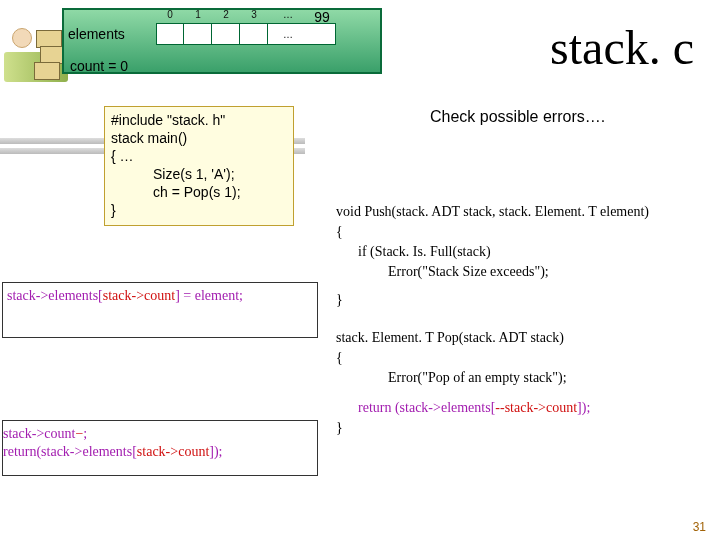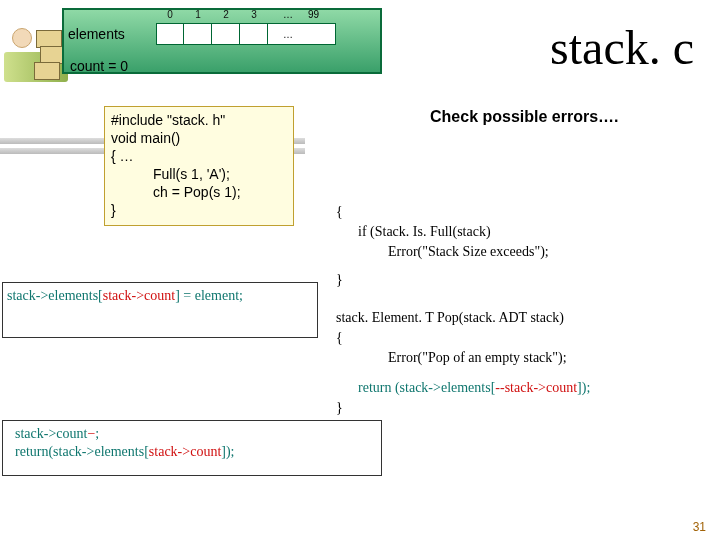--- a/index.html
+++ b/index.html
@@ -42,21 +42,21 @@
   
   .array-panel {
     position: absolute; left: 62px; top: 8px; width: 320px; height: 66px;
     border: 2px solid #0a6b3a;
     background: linear-gradient(#8fd9a6,#3aa06a);
     color: #000;
   }
   .idxrow { position:absolute; left:92px; top:-1px; display:flex; }
   .idx { width:28px; height:12px; font-size:10px; color:#111; text-align:center; }
   .idx-dots { width:40px; text-align:center; font-size:10px; }
-  .idx-last { width:28px; text-align:left; font-size:10px; }
+  .idx-last { width:28px; text-align:center; font-size:14px; }
   .cells { position:absolute; left:92px; top:13px; display:flex; }
   .cell { width:28px; height:22px; border:1px solid #063; background:#fff; }
   .cell + .cell { border-left:none; }
   .dots { width:40px; height:22px; border-top:1px solid #063; border-bottom:1px solid #063; background:#fff; display:flex; align-items:center; justify-content:center; font-size:10px;}
   .cell-last { width:28px; height:22px; border:1px solid #063; border-left:none; background:#fff;}
   .lbl-elem { position:absolute; left:4px; top:16px; font-size:14px; }
   .lbl-count { position:absolute; left:6px; top:48px; font-size:14px; }
 
   
   .title {
@@ -70,35 +70,35 @@
     position:absolute; left:104px; top:106px;
     width:190px; border:1px solid #c0a030;
     background:#fffde0; padding:4px 6px 6px 6px;
   }
   .code { font-family: Verdana, sans-serif; font-size:14px; line-height:18px; }
   .indent2 { padding-left:42px; }
 
   
   .check {
     position:absolute; left:430px; top:108px;
-    font-size:16px; font-weight:bold; color:#000;
+    font-size:16px; font-weight:normal; color:#000;
   }
 
   
   .explain1 {
     position:absolute; left:2px; top:282px; width:316px; height:56px;
     border:1px solid #333; background:#fff; padding:4px 4px;
     font-family: "Comic Sans MS", cursive; font-size:14px; line-height:18px;
   }
   .explain2 {
-    position:absolute; left:2px; top:420px; width:380px; height:56px;
-    border:1px solid #333; background:#fff; padding:4px 12px;
+    position:absolute; left:2px; top:420px; width:316px; height:56px;
+    border:1px solid #333; background:#fff; padding:4px 0;
     font-family: "Comic Sans MS", cursive; font-size:14px; line-height:18px;
   }
-  .blue { color:#0f766e; }
+  .blue { color:#a21caf; }
   .red  { color:#d01010; }
 
   
   .codeR {
     position:absolute; left:336px; top:202px; width:380px;
     font-family: "Comic Sans MS", cursive; font-size:14px; line-height:20px;
     color:#000;
   }
   .codeR .sec2 { margin-top:18px; }
   .codeR .ind1 { padding-left:22px; }
@@ -143,23 +143,23 @@
       <div class="cell-last"></div>
     </div>
     <div class="lbl-elem">elements</div>
     <div class="lbl-count">count = 0</div>
   </div>
 
   <div class="title">stack. c</div>
 
   <div class="codebox1">
     <div class="code">#include "stack. h"</div>
-    <div class="code">void main()</div>
+    <div class="code">stack main()</div>
     <div class="code">{     …</div>
-    <div class="code indent2">Full(s 1, 'A');</div>
+    <div class="code indent2">Size(s 1, 'A');</div>
     <div class="code indent2">ch = Pop(s 1);</div>
     <div class="code">}</div>
   </div>
 
   <div class="check">Check possible errors….</div>
 
   <div class="explain1">
     <div>
       <span class="blue">stack-&gt;elements[</span><span class="red">stack-&gt;count</span><span class="blue">] = element;</span>
     </div>
@@ -168,20 +168,21 @@
   <div class="explain2">
     <div>
       <span class="blue">stack-&gt;count</span><span class="red">−</span><span class="blue">;</span>
     </div>
     <div>
       <span class="blue">return(stack-&gt;elements[</span><span class="red">stack-&gt;count</span><span class="blue">]);</span>
     </div>
   </div>
 
   <div class="codeR">
+    <div>void Push(stack. ADT stack, stack. Element. T element)</div>
     <div>{</div>
     <div class="ind1">if (Stack. Is. Full(stack)</div>
     <div class="ind2">Error("Stack Size exceeds");</div>
     <div style="height:8px"></div>
     <div>}</div>
 
     <div class="sec2">stack. Element. T Pop(stack. ADT stack)</div>
     <div>{</div>
     <div class="ind2">Error("Pop of an empty stack");</div>
     <div style="height:10px"></div>

